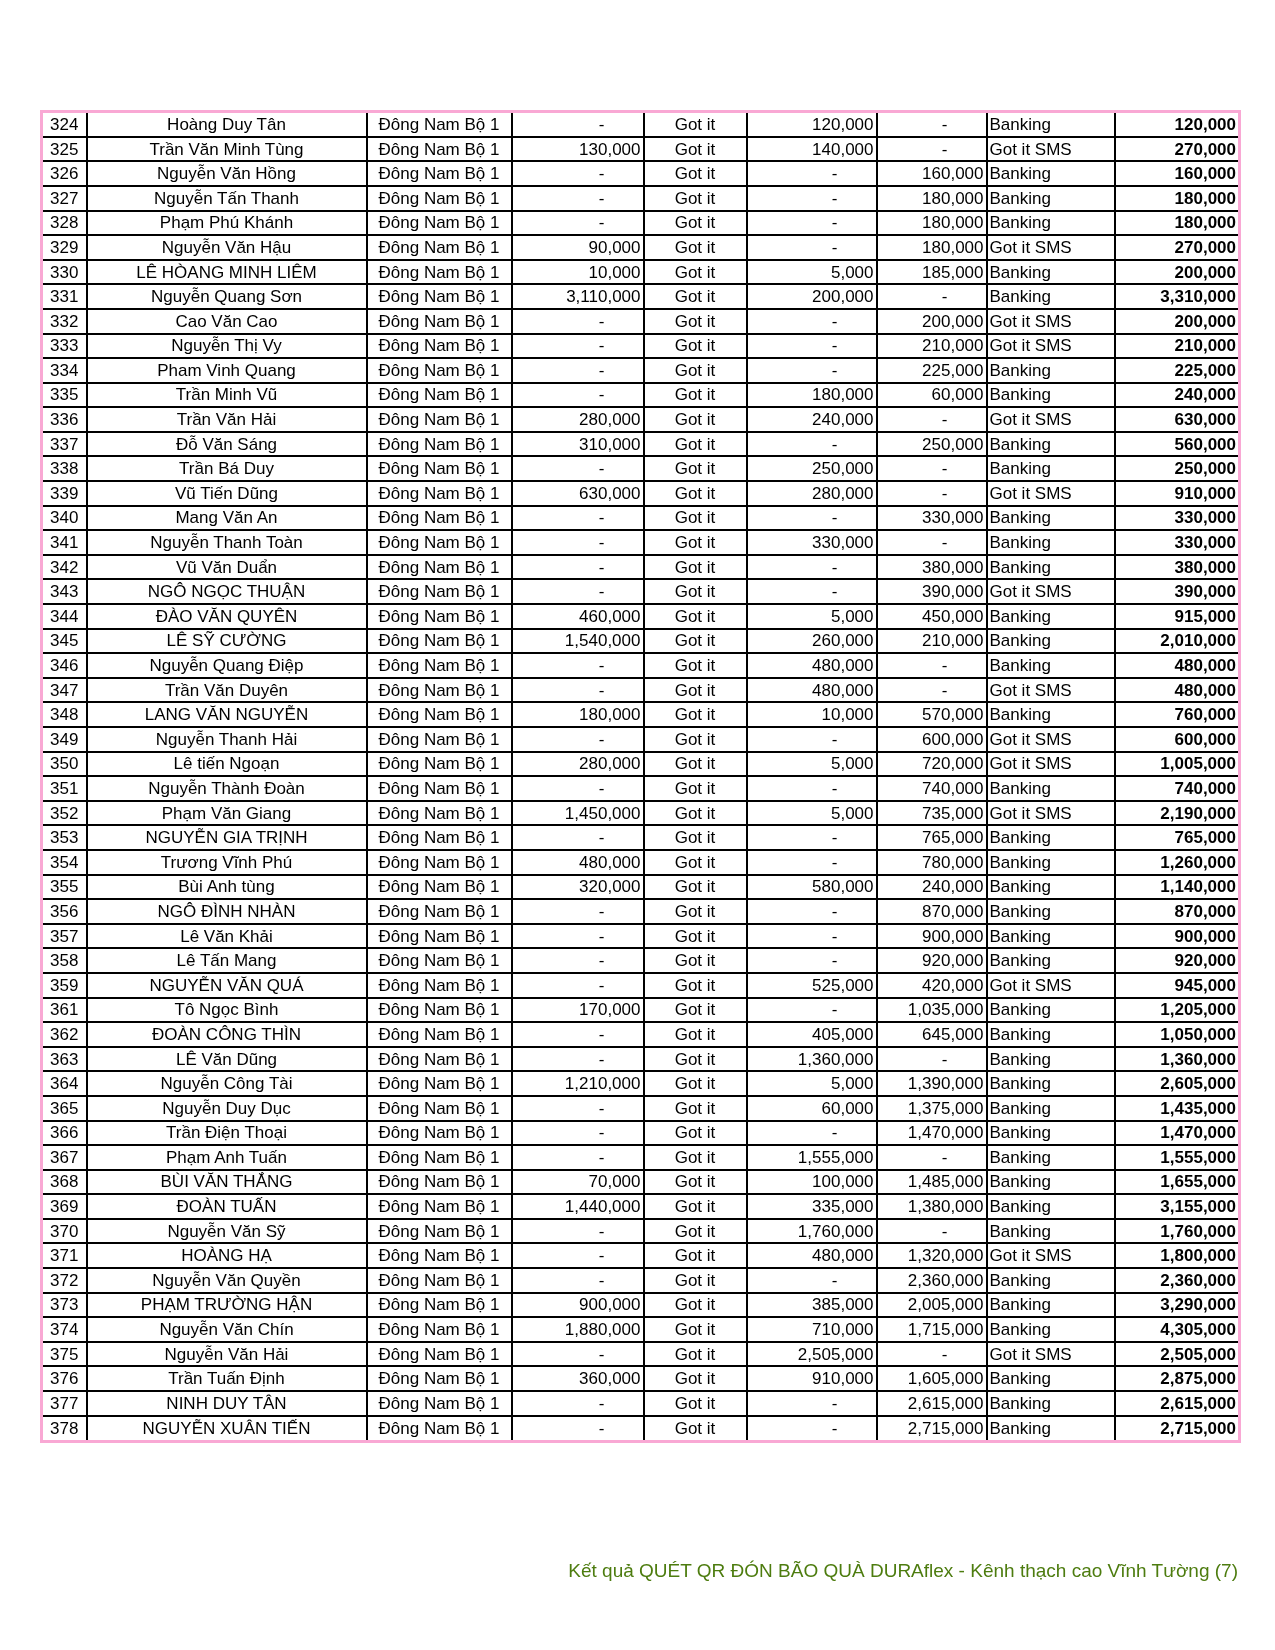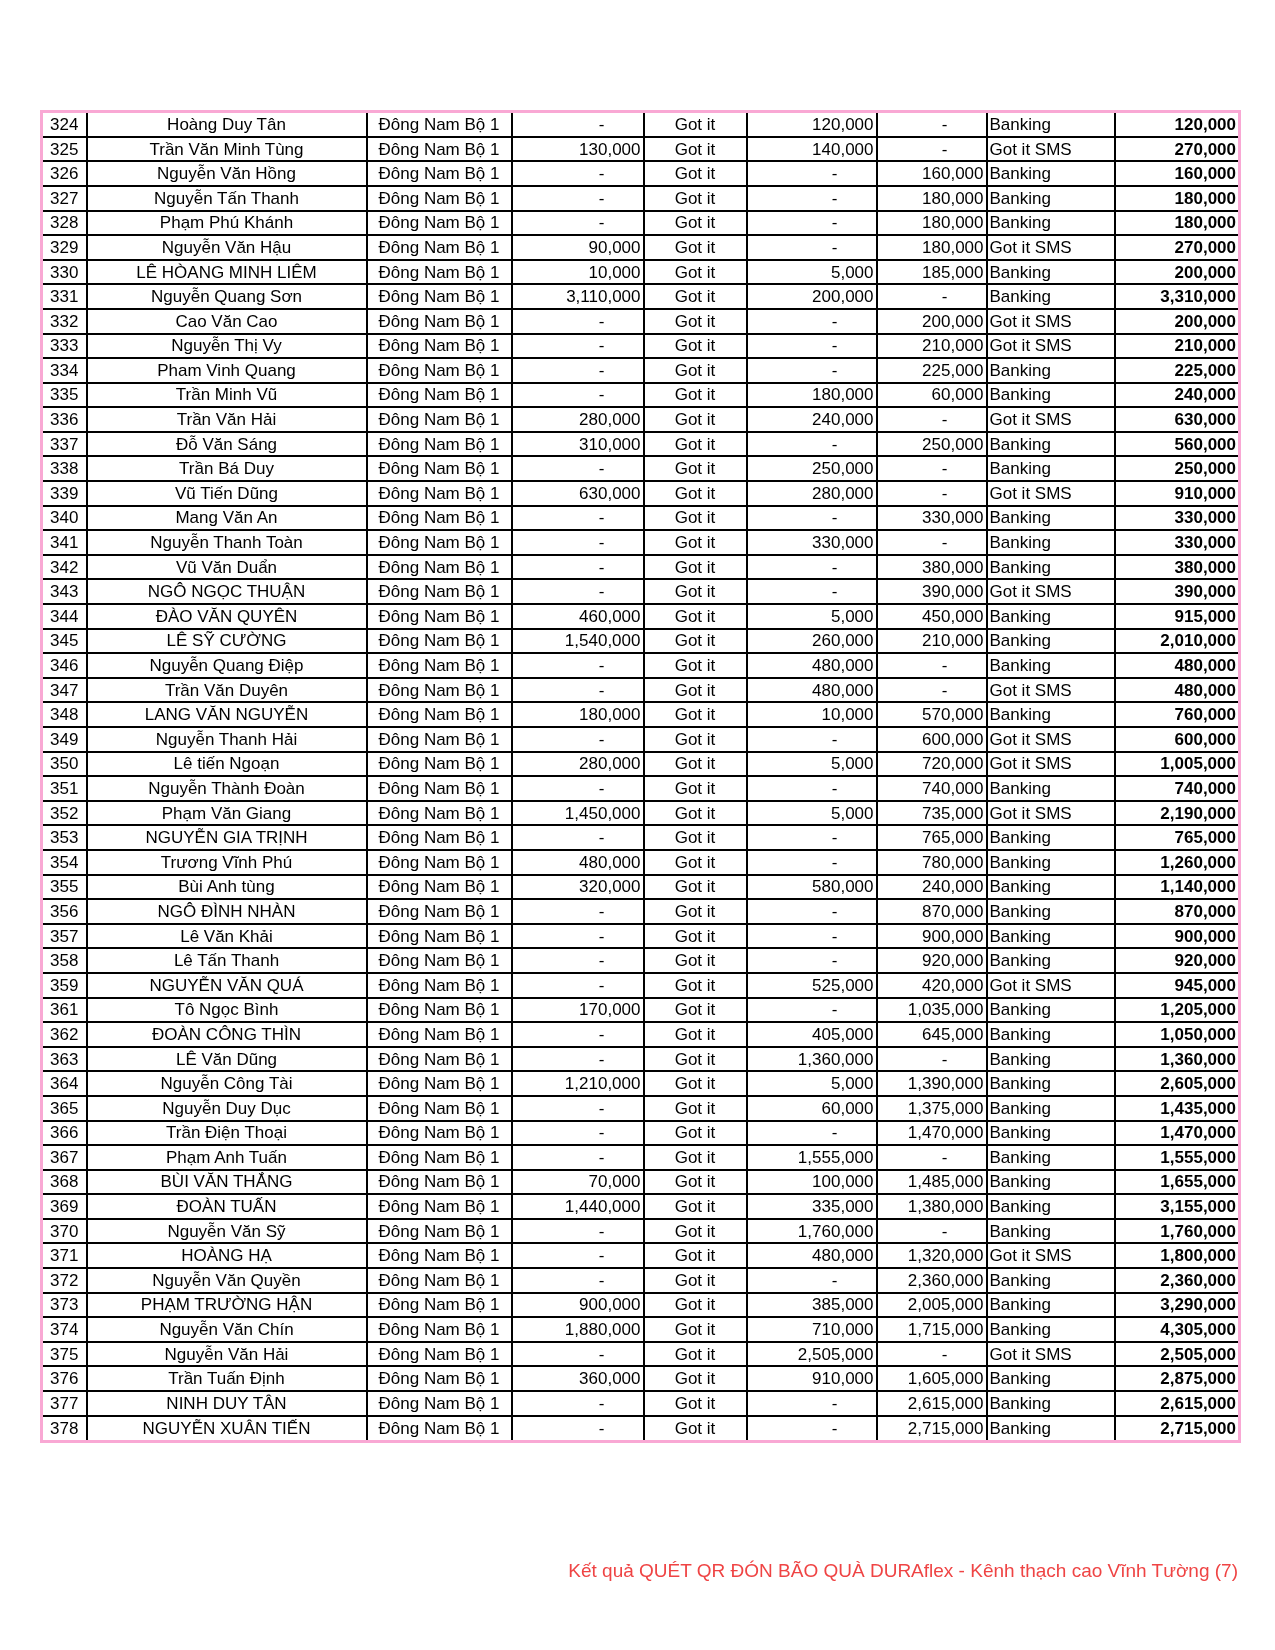--- a/index.html
+++ b/index.html
@@ -24,21 +24,21 @@
   td.c-stt{text-align:center;}
   td.c-name{text-align:center;}
   td.c-region{text-align:center;}
   td.c-amt{text-align:right;padding-right:9px;}
   td.c-amt.dash{padding-right:38px;}
   td.c-status{text-align:center;margin-top:32px;}
   td.c-method{text-align:left;padding-left:8px;}
   td.c-total{text-align:right;padding-right:9px;font-weight:bold;}
   .page-footer{
     position:absolute;left:0;top:1560px;width:1238px;
-    text-align:right;font-size:19px;color:#ef4444;
+    text-align:right;font-size:19px;color:#4d7c0f;
   }
 </style>
 </head>
 <body>
 
 <div class="sheet">
 
   <table class="results">
     <colgroup>
       <col style="width:45px">
@@ -421,21 +421,21 @@
           <td class="c-region">Đông Nam Bộ 1</td>
           <td class="c-amt dash">-</td>
           <td class="c-status">Got it</td>
           <td class="c-amt dash">-</td>
           <td class="c-amt">900,000</td>
           <td class="c-method">Banking</td>
           <td class="c-total">900,000</td>
         </tr>
         <tr>
           <td class="c-stt">358</td>
-          <td class="c-name">Lê Tấn Thanh</td>
+          <td class="c-name">Lê Tấn Mang</td>
           <td class="c-region">Đông Nam Bộ 1</td>
           <td class="c-amt dash">-</td>
           <td class="c-status">Got it</td>
           <td class="c-amt dash">-</td>
           <td class="c-amt">920,000</td>
           <td class="c-method">Banking</td>
           <td class="c-total">920,000</td>
         </tr>
         <tr>
           <td class="c-stt">359</td>

